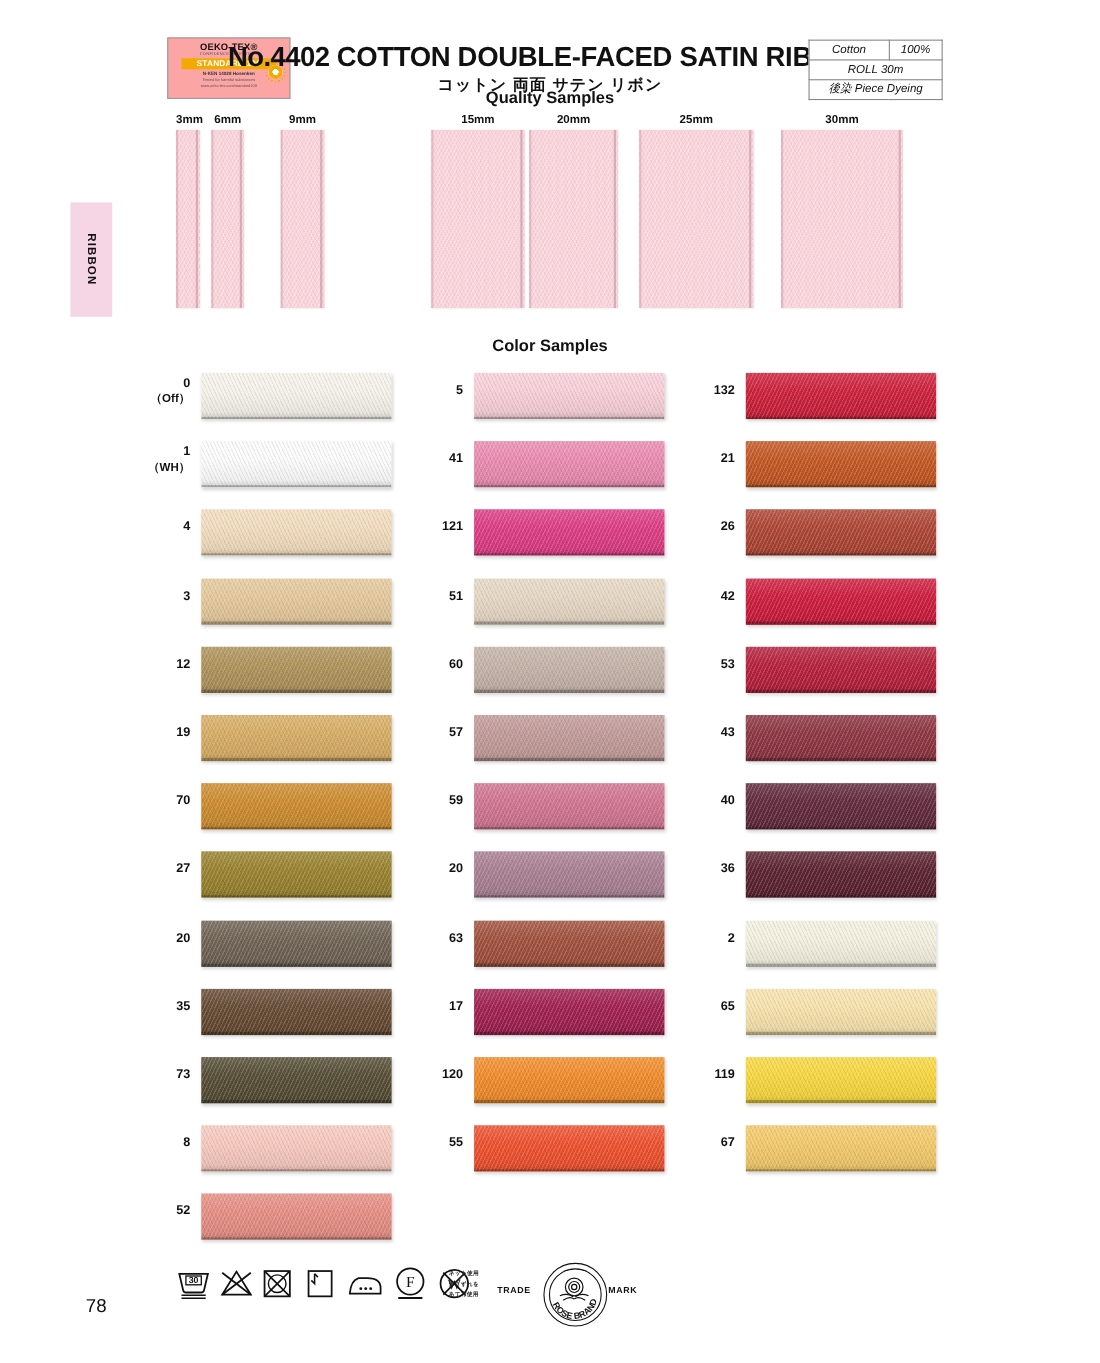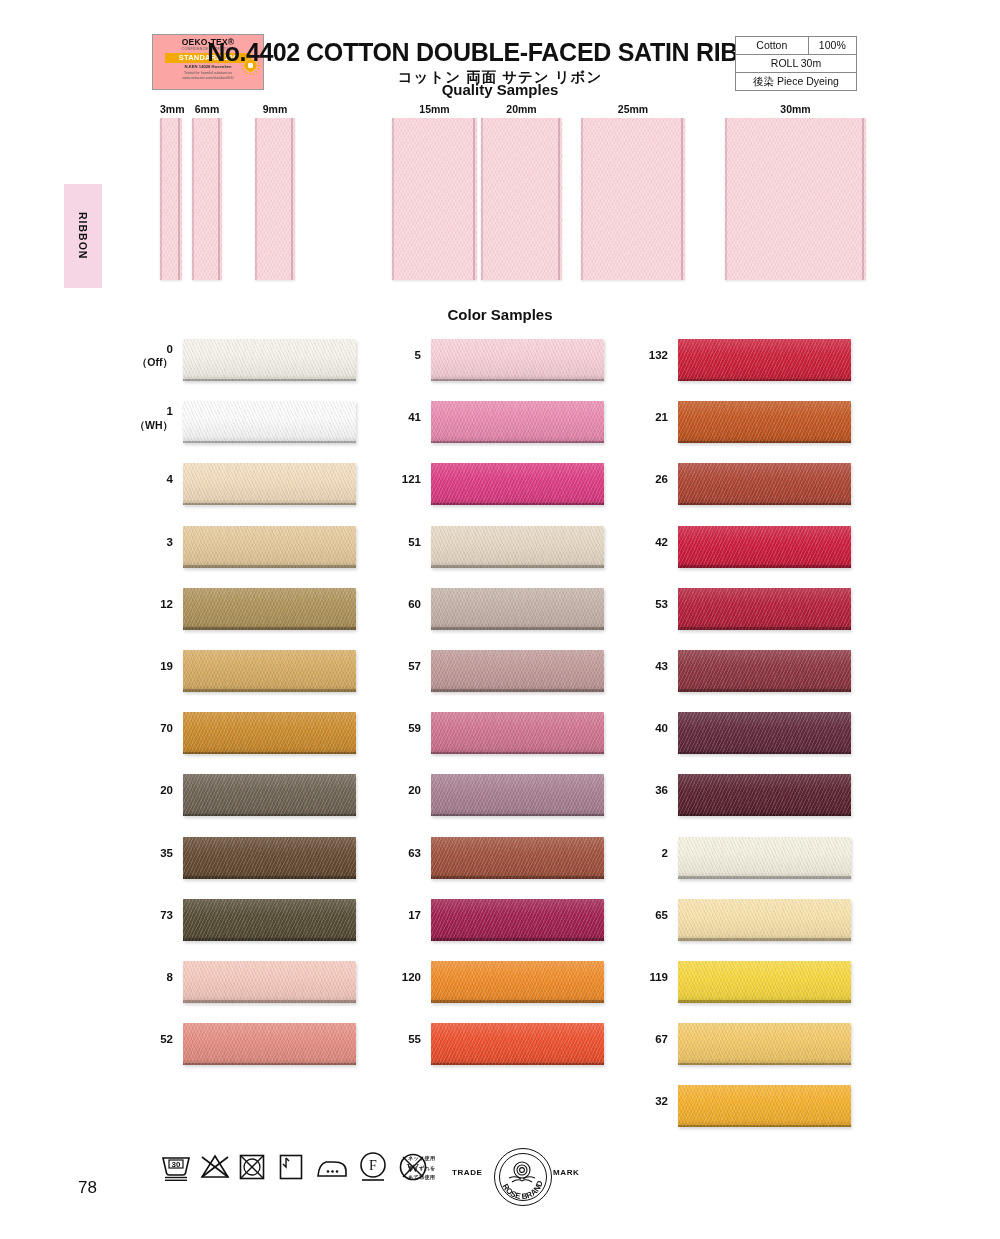--- a/index.html
+++ b/index.html
@@ -47,21 +47,21 @@
     font-family:"Liberation Sans","DejaVu Sans",sans-serif;
   }
   .title-main .no{letter-spacing:-.5px;}
   .title-jp{
     position:absolute;left:0;top:54px;width:1000px;text-align:center;
     font-size:14.5px;font-weight:bold;letter-spacing:1px;
   }
 
   .spec{
     position:absolute;left:735px;top:22px;width:122px;
-    border:1px solid #888;border-collapse:collapse;background:#fff;
+    border:1px solid #888;border-collapse:collapse;background:#fff;font-style:italic;
   }
   .spec td{
     border:1px solid #888;font-size:10.5px;text-align:center;
     padding:2px 0 3px;line-height:1.15;color:#111;
   }
 
   
   .sec-title{
     position:absolute;left:0;width:1000px;text-align:center;
     font-size:15px;font-weight:bold;
@@ -237,21 +237,21 @@
         <div class="q-swatch" style="background: rgb(247, 211, 218);">
           <div class="q-edge-l"></div>
         </div>
       </div>
       <div class="q-item" style="left: 581px; width: 104px;">
         <div class="q-label">25mm</div>
         <div class="q-swatch" style="background: rgb(247, 211, 218);">
           <div class="q-edge-l"></div>
         </div>
       </div>
-      <div class="q-item" style="left: 710px; width: 141px; margin-left: 15px;">
+      <div class="q-item" style="left: 710px; width: 111px;">
         <div class="q-label">30mm</div>
         <div class="q-swatch" style="background: rgb(247, 211, 218);">
           <div class="q-edge-l"></div>
         </div>
       </div>
     </div>
 
   <div class="sec-title sec-color">Color Samples</div>
 
   <div class="colors">
@@ -278,20 +278,24 @@
         </div>
         <div class="crow">
           <div class="c-num"><span>19</span></div>
           <div class="c-sw" style="background: rgb(214, 172, 98);"></div>
         </div>
         <div class="crow">
           <div class="c-num"><span>70</span></div>
           <div class="c-sw" style="background: rgb(204, 139, 44);"></div>
         </div>
         <div class="crow">
+          <div class="c-num"><span>27</span></div>
+          <div class="c-sw" style="background: rgb(151, 129, 44);"></div>
+        </div>
+        <div class="crow">
           <div class="c-num"><span>20</span></div>
           <div class="c-sw" style="background: rgb(110, 98, 83);"></div>
         </div>
         <div class="crow">
           <div class="c-num"><span>35</span></div>
           <div class="c-sw" style="background: rgb(101, 74, 50);"></div>
         </div>
         <div class="crow">
           <div class="c-num"><span>73</span></div>
           <div class="c-sw" style="background: rgb(85, 76, 52);"></div>
@@ -396,24 +400,20 @@
           <div class="c-num"><span>65</span></div>
           <div class="c-sw" style="background: rgb(247, 226, 171);"></div>
         </div>
         <div class="crow">
           <div class="c-num"><span>119</span></div>
           <div class="c-sw" style="background: rgb(247, 215, 60);"></div>
         </div>
         <div class="crow">
           <div class="c-num"><span>67</span></div>
           <div class="c-sw" style="background: rgb(243, 201, 104);"></div>
-        </div>
-        <div class="crow">
-          <div class="c-num"><span>32</span></div>
-          <div class="c-sw" style="background: rgb(244, 176, 44);"></div>
         </div>
       </div>
   </div>
 
   <div class="care">
 
     <div class="care-item" style="left:0px;top:4px">
       <svg width="32" height="30" viewBox="0 0 32 30">
         <path d="M3 6 L29 6 L25.5 21 Q25 23 23 23 L9 23 Q7 23 6.5 21 Z" fill="none" stroke="#111" stroke-width="1.6"></path>
         <rect x="9" y="8" width="14" height="8" fill="none" stroke="#111" stroke-width="1.2"></rect>

